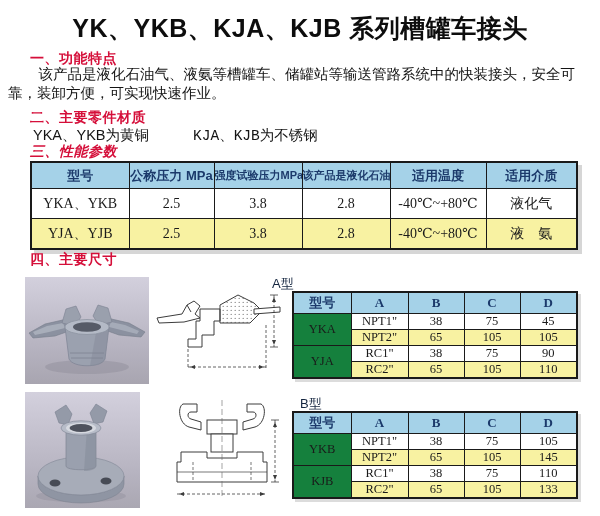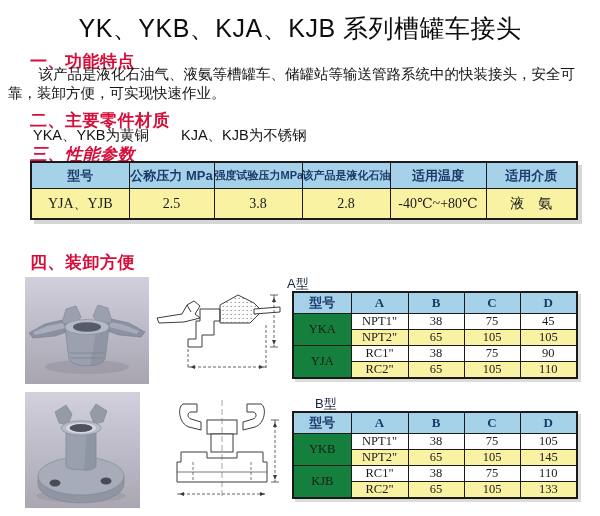--- a/index.html
+++ b/index.html
@@ -10,34 +10,34 @@
     --border:#1a1a1a;
   }
   html,body{margin:0;padding:0;}
   body{
     width:600px;height:516px;position:relative;overflow:hidden;
     background:#ffffff;color:#1a1a1a;
     font-family:"Liberation Sans","DejaVu Sans",sans-serif;
   }
   .page-title{
     position:absolute;top:12px;left:0;width:600px;text-align:center;
-    font-size:25px;font-weight:normal;color:#0d0d0d;letter-spacing:.5px;
+    font-size:25px;font-weight:bold;color:#0d0d0d;letter-spacing:.5px;
   }
   .sec-heading{
-    position:absolute;font-size:17px;font-weight:bold;color:var(--heading-red);
+    position:absolute;font-size:14px;font-weight:bold;color:var(--heading-red);
     letter-spacing:.5px;
   }
   #h-features{top:50px;left:30px;}
   #features-body{
     position:absolute;top:65px;left:8px;width:585px;
     font-size:14.5px;line-height:19px;text-indent:2.1em;color:#141414;
   }
   #h-materials{top:109px;left:30px;}
   #materials-body{position:absolute;top:126px;left:33px;font-size:14.5px;color:#141414;}
-  #materials-body .mat-right{margin-left:32px;}
+  #materials-body .mat-right{margin-left:44px;font-family:Liberation Mono, monospace;}
   #h-performance{top:143px;left:30px;font-style:italic;}
 
   table{border-collapse:collapse;table-layout:fixed;}
   th,td{border:1px solid var(--border);text-align:center;vertical-align:middle;padding:0;overflow:hidden;white-space:nowrap;}
 
   .perf-table{
     position:absolute;top:161px;left:30px;width:546px;
     border:2px solid var(--border);
     box-shadow:4px 4px 0 #d6d6d6;
     background:#fff;
@@ -48,21 +48,21 @@
   }
   .perf-table th.small{font-size:11px;}
   .perf-table td{
     height:29px;font-size:14px;
     font-family:"Liberation Serif","DejaVu Serif",serif;
   }
   tr.yellow td{background:var(--row-yellow);}
 
   #h-dimensions{top:251px;left:30px;}
 
-  .dim-label{position:absolute;font-size:13px;color:#14253f;left:287px;}
+  .dim-label{position:absolute;font-size:13px;color:#14253f;left:272px;}
   #label-a{top:275px;}
   #label-b{top:395px;margin-left:28px;}
 
   .dim-table{
     position:absolute;left:292px;width:284px;
     border:2px solid var(--border);
     box-shadow:3px 3px 0 #dcdcdc;background:#fff;
   }
   #table-a{top:291px;}
   #table-b{top:411px;}
@@ -109,32 +109,40 @@
     </colgroup>
   <tbody>
       <tr>
     <th>型号</th>
     <th>公称压力 MPa</th>
     <th class="small">强度试验压力MPa</th>
     <th class="small">该产品是液化石油气</th>
     <th>适用温度</th>
     <th>适用介质</th>
   </tr>
+  <tr>
+    <td>YKA、YKB</td>
+    <td>2.5</td>
+    <td>3.8</td>
+    <td>2.8</td>
+    <td>-40℃~+80℃</td>
+    <td>液化气</td>
+  </tr>
   <tr class="yellow">
     <td>YJA、YJB</td>
     <td>2.5</td>
     <td>3.8</td>
     <td>2.8</td>
     <td>-40℃~+80℃</td>
     <td>液　氨</td>
   </tr>
 </tbody>
   </table>
 
-<div class="sec-heading" id="h-dimensions">四、装卸方便</div>
+<div class="sec-heading" id="h-dimensions">四、主要尺寸</div>
 
 <svg class="figure" id="photo-a" width="124" height="107" viewBox="0 0 124 107">
   <defs>
     <linearGradient id="pg1" x1="0" y1="0" x2="0" y2="1">
       <stop offset="0" stop-color="#d3d0dd"></stop>
         <stop offset=".7" stop-color="#b4b1be"></stop>
         <stop offset="1" stop-color="#a8a5b0"></stop>
     </linearGradient>
   </defs>
   <rect x="0" y="0" width="124" height="107" fill="url(#pg1)"></rect>

